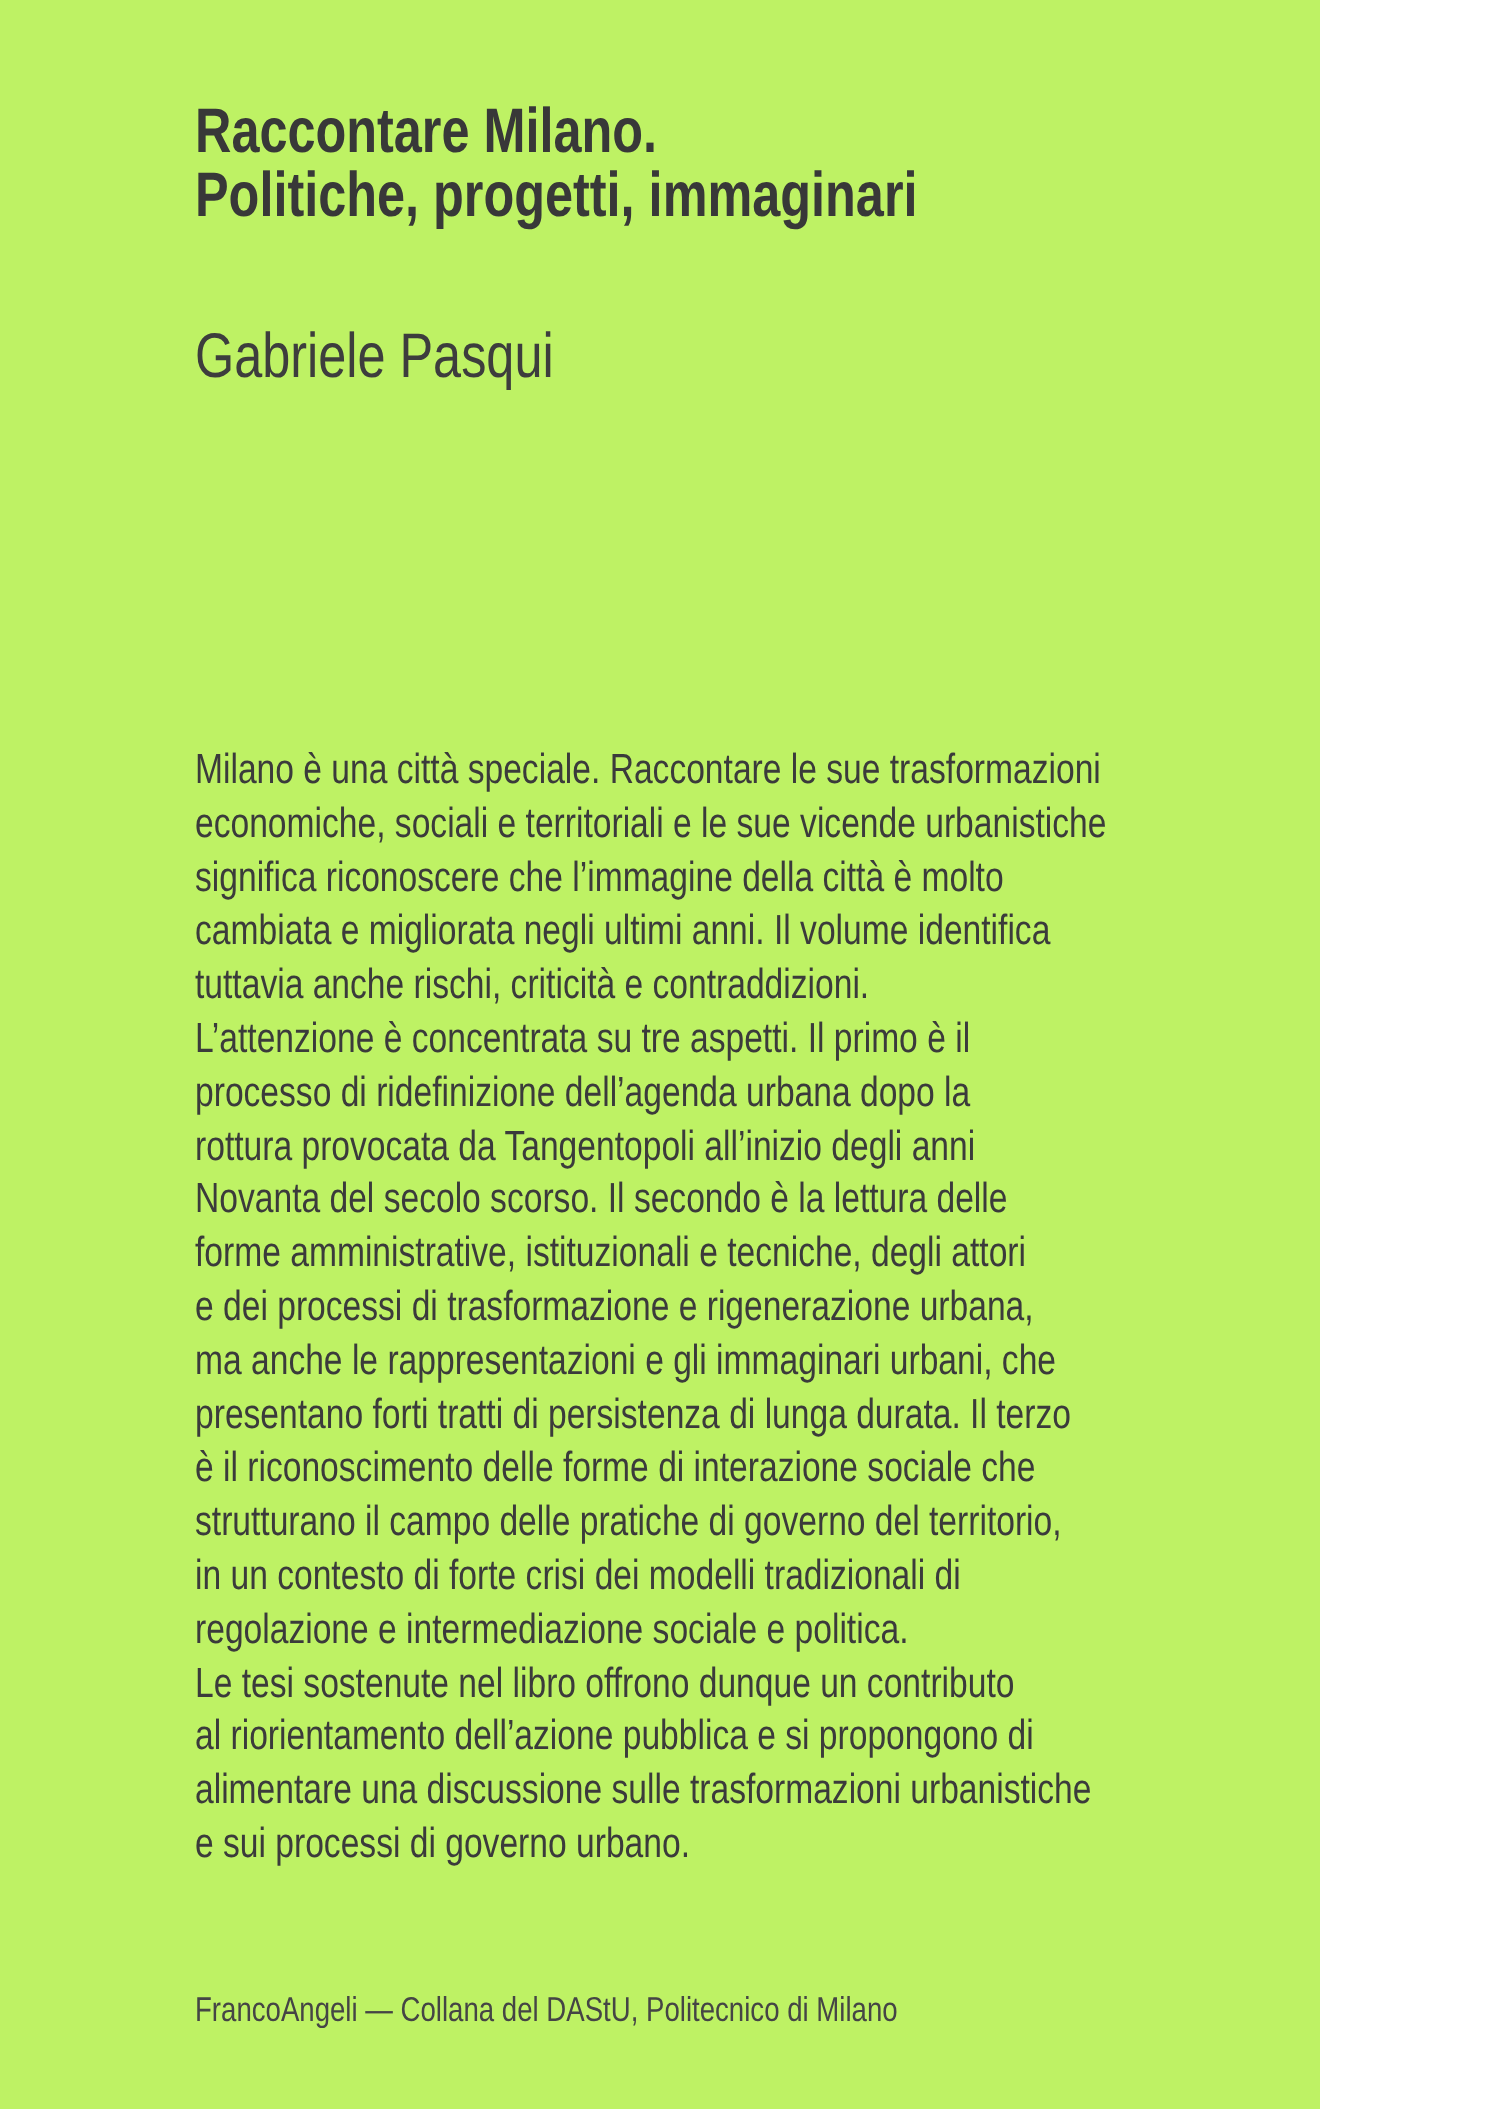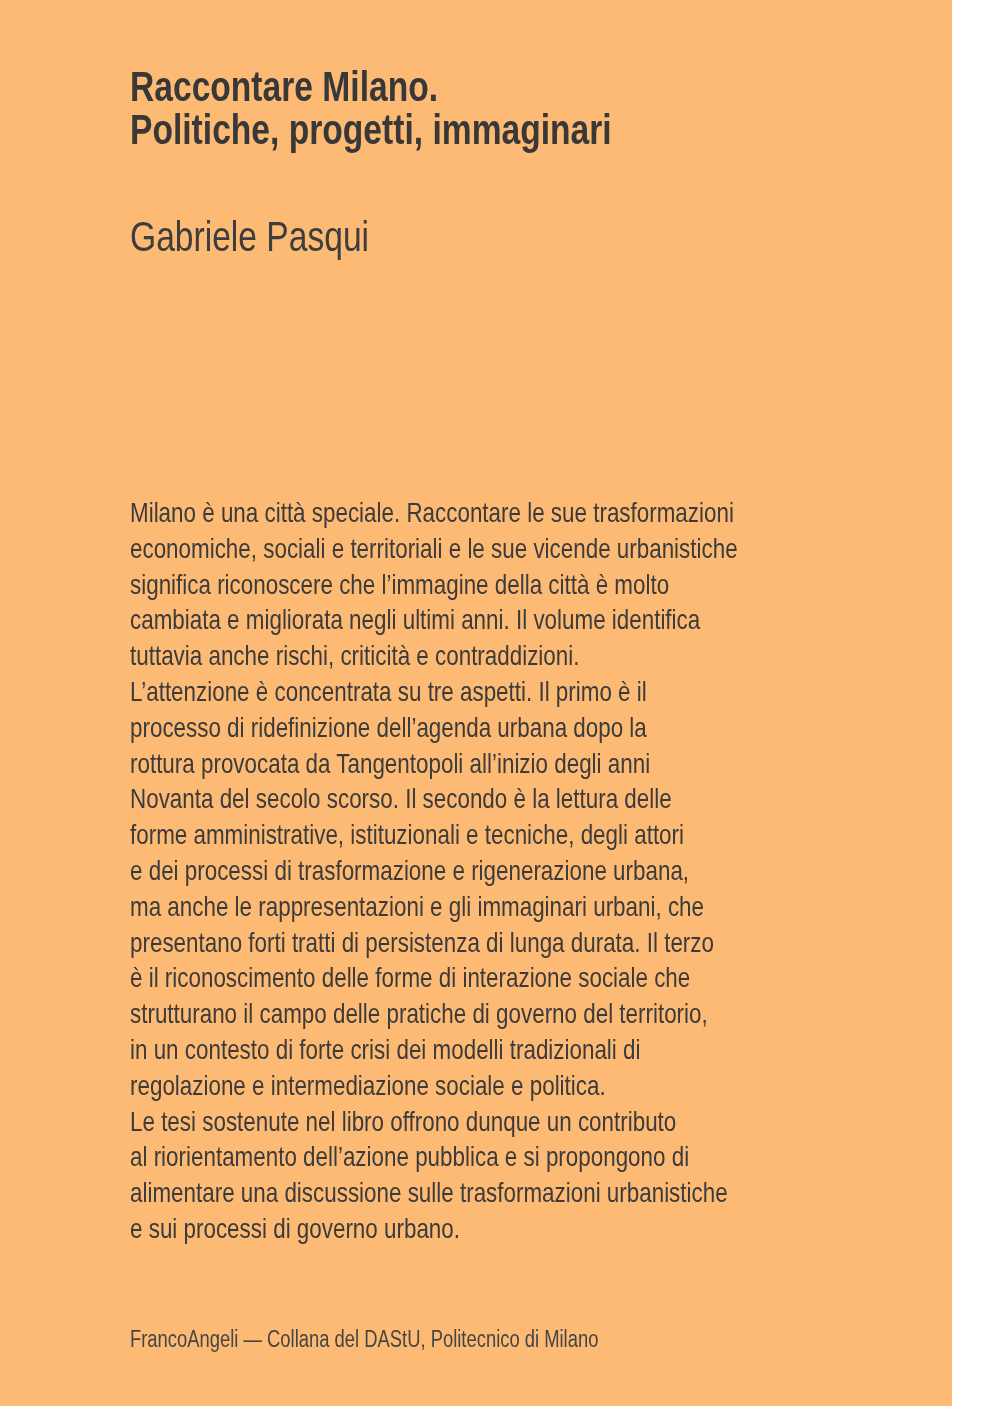--- a/index.html
+++ b/index.html
@@ -1,21 +1,21 @@
 <!DOCTYPE html>
 <html><head>
 <meta charset="utf-8">
 <style>
   * { margin: 0; padding: 0; box-sizing: border-box; }
   html, body { background: #ffffff; }
   .page {
     position: relative;
-    width: 952px;
+    width: 880px;
     height: 1406px;
-    background: #fdba74;
+    background: #bef264;
     overflow: hidden;
     font-family: "Liberation Sans", "DejaVu Sans", sans-serif;
     color: #3b3b3b;
     text-decoration: underline;
   }
   .condensed {
     transform: scaleX(0.80);
     transform-origin: 0 0;
     white-space: pre-line;
     width: 1100px;

